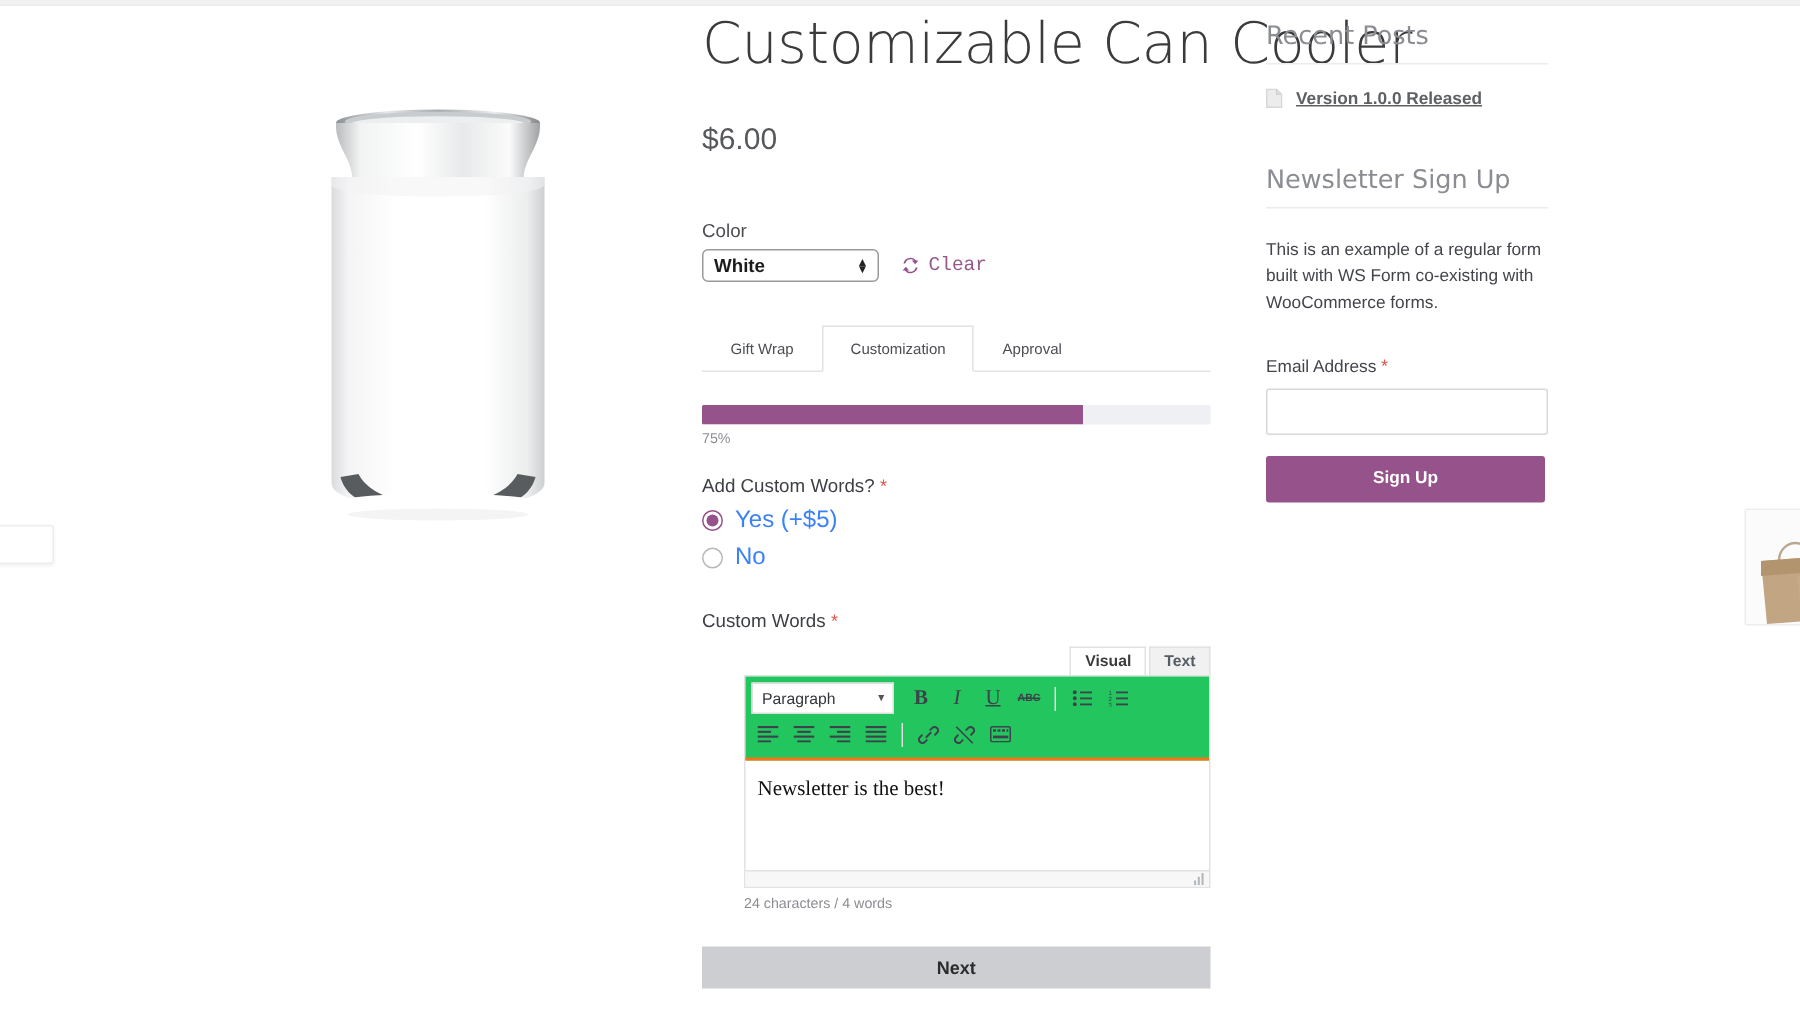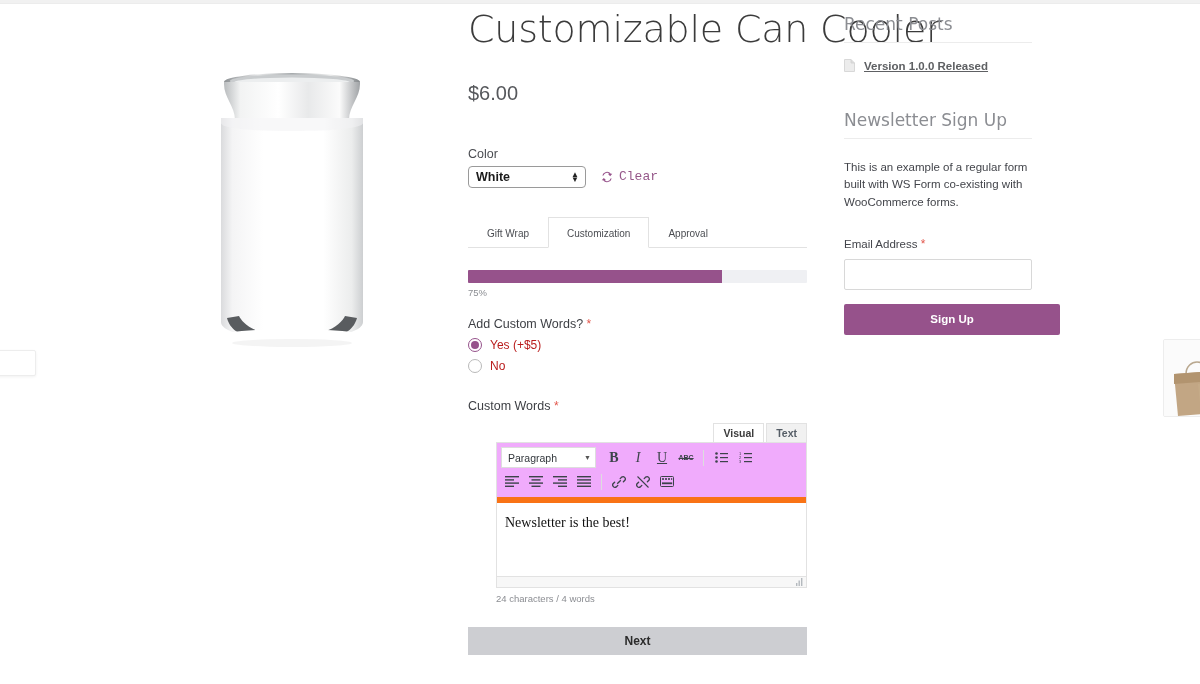--- a/index.html
+++ b/index.html
@@ -91,37 +91,37 @@
   .radio-row { display:flex; align-items:center; gap:8px; margin-top:7px; }
   .radio {
     width:14px; height:14px; border-radius:50%;
     border:1px solid #b9b9b9; background:#fff; flex:none;
     display:flex; align-items:center; justify-content:center;
   }
   .radio.checked { border-color:#96528b; }
   .radio.checked::after {
     content:''; width:8px; height:8px; border-radius:50%; background:#96528b;
   }
-  .radio-label { font-size:12px; color:#b91c1c; }
+  .radio-label { font-size:16px; color:#3b82f6; }
 
   
   .editor-label { font-size:12.5px; color:#3d3f44; margin-top:26px; }
   .editor-block { margin-top:10px; width:339px; position:relative;padding-left:28px; }
   .vt-tabs { display:flex; justify-content:flex-end; gap:0; height:19px; }
   .vt-tab {
     font-size:10.5px; font-weight:700; color:#555d66;
     padding:0 9px; height:19px; line-height:19px;
     border:1px solid #e2e2e2; border-bottom:none; cursor:pointer;
     background:#f1f1f1;
   }
   .vt-tab.active { background:#fff; color:#3c3c3c; }
   .vt-tab + .vt-tab { margin-left:2px; }
 
   .editor-shell { border:1px solid #e2e2e2; background:#fff; }
-  .tb { background:#f0abfc; border-bottom:6px solid #f97316; padding:3px 4px; }
+  .tb { background:#22c55e; border-bottom:2px solid #f97316; padding:3px 4px; }
   .tb-row { display:flex; align-items:center; gap:2px; height:24px; }
   .tb-btn {
     width:22px; height:21px; display:flex; align-items:center; justify-content:center;
     cursor:pointer; color:#3c434a; font-size:12px;
   }
   .fmt-select {
     width:95px; height:21px; background:#fff; border:1px solid #ddd;
     font-size:10.5px; color:#32373c; display:flex; align-items:center;
     padding:0 4px 0 6px; justify-content:space-between; margin-right:5px; cursor:pointer;
   }
@@ -163,21 +163,21 @@
   .side-title-2 { margin-top:38px; }
   .side-desc { font-size:11.5px; line-height:1.5; color:#43454b; margin-top:20px; }
   .email-label { font-size:11.5px; color:#43454b; margin-top:26px; }
   .email-input {
     display:block; width:188px; height:31px; margin-top:8px;
     border:1px solid #d8d8d8; background:#fff; border-radius:2px;
     font-size:12px; padding:0 8px; font-family:"Liberation Sans", sans-serif;
     color:#333;
   }
   .signup-btn {
-    width:216px; height:31px; margin-top:14px;
+    width:186px; height:31px; margin-top:14px;
     background:#96528b; color:#fff; border:none; border-radius:2px;
     font-size:11.5px; font-weight:700; cursor:pointer;
     font-family:"Liberation Sans", sans-serif;
   }
 </style>
 </head>
 <body>
 
 <div class="page">
 

